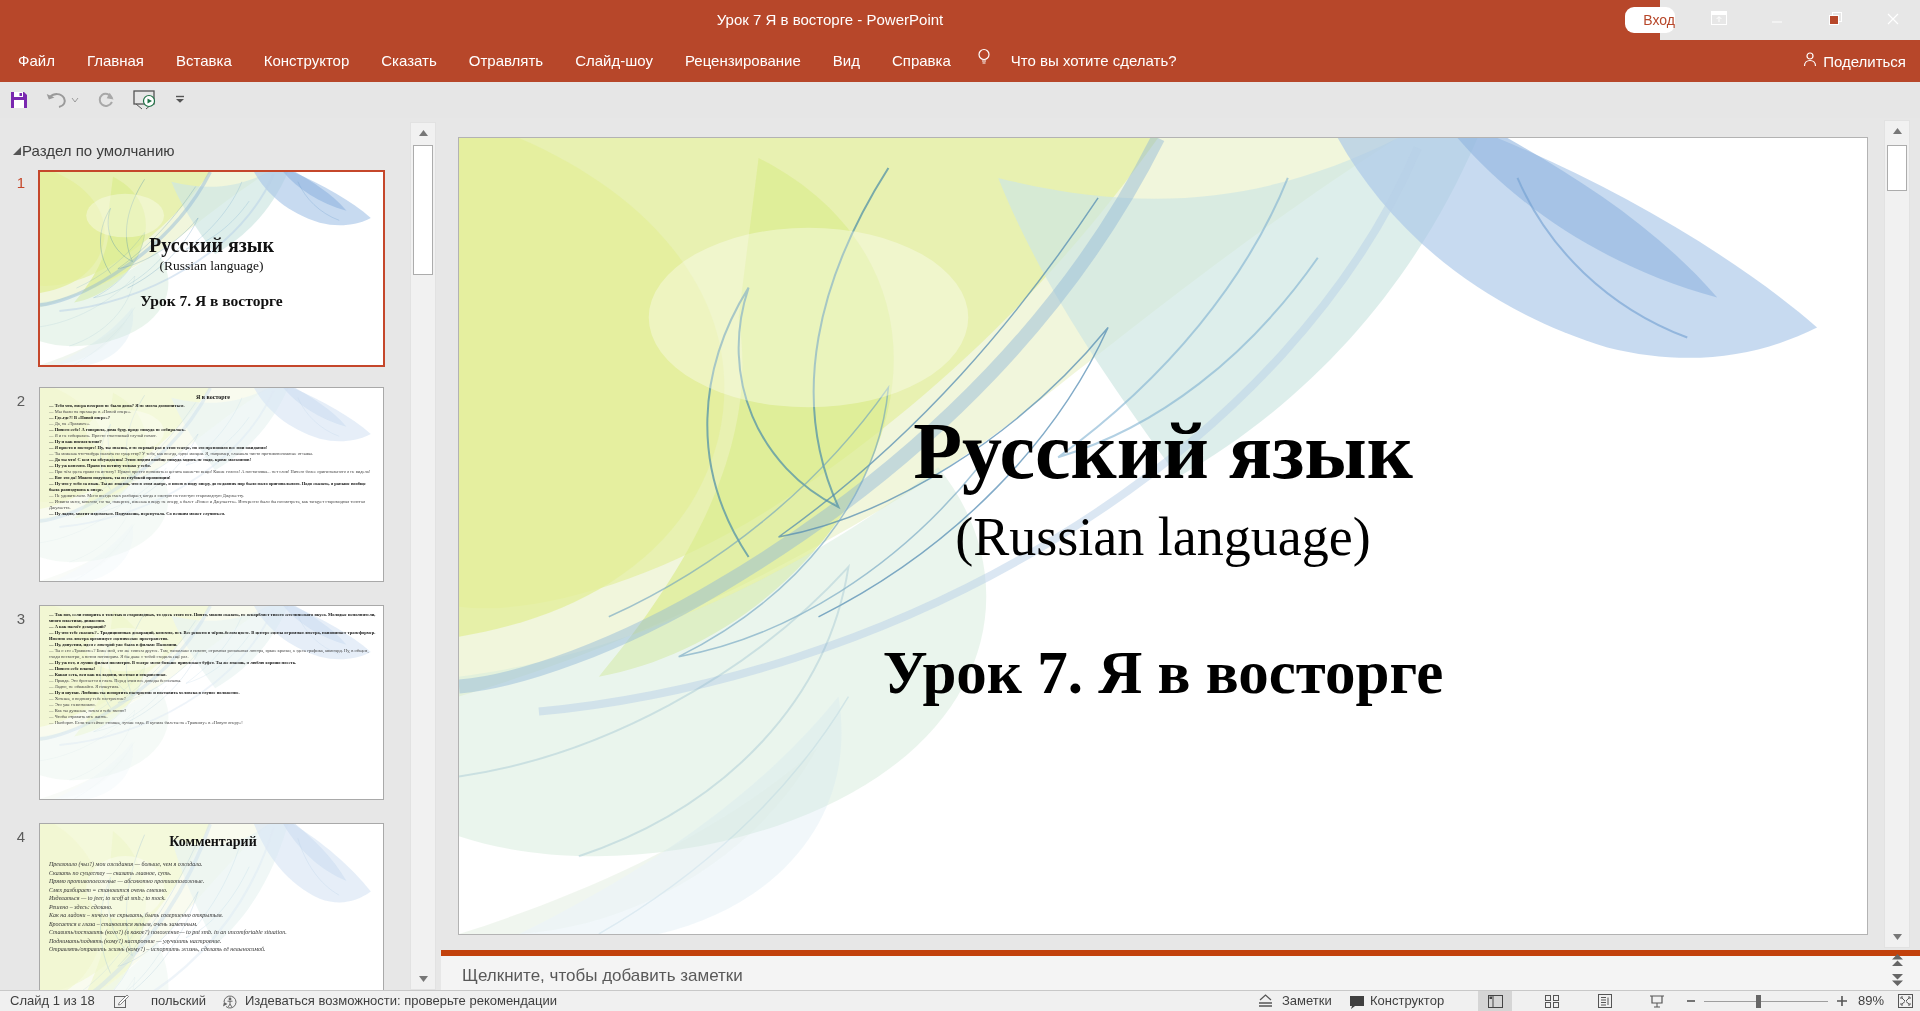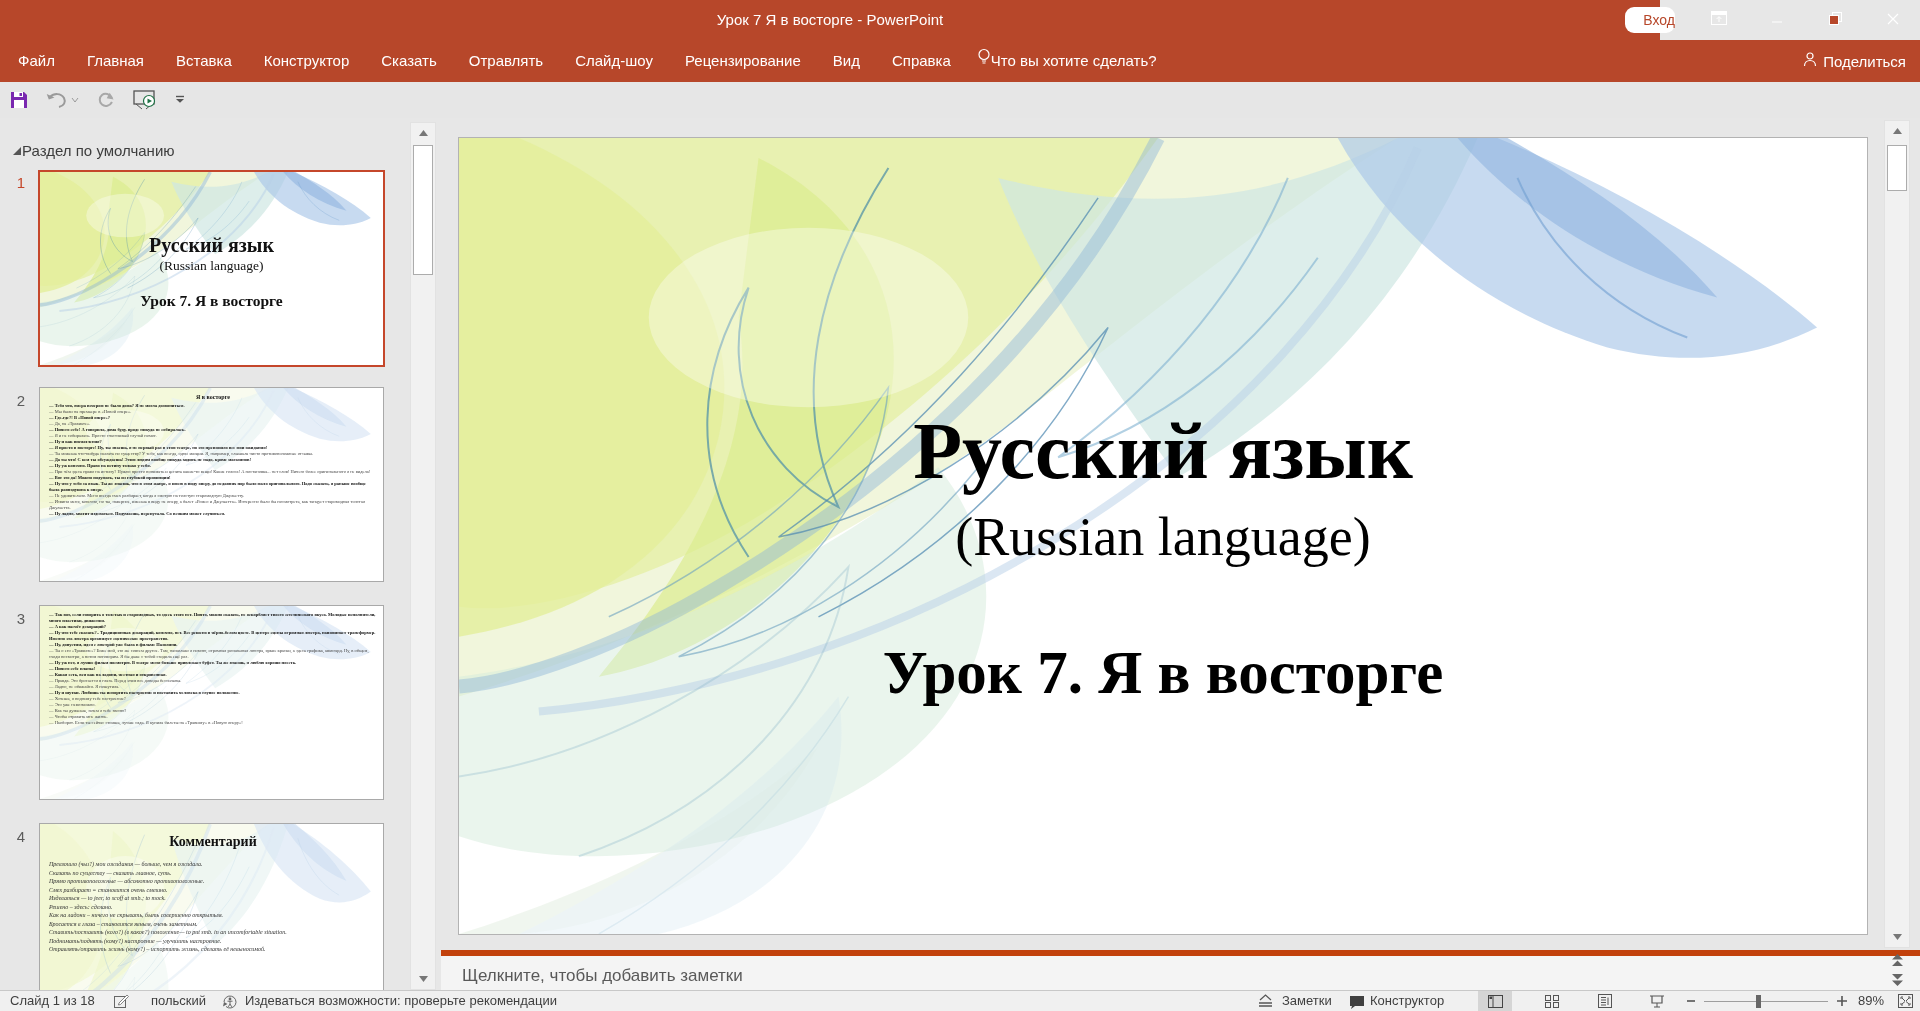--- a/index.html
+++ b/index.html
@@ -12,21 +12,21 @@
   .titlebar { position:absolute; left:0; top:0; width:1660px; height:40px; background:#B7472A; }
   .tb-title { position:absolute; left:0; right:0; top:0; height:40px; line-height:40px;
               text-align:center; color:#fff; font-size:15px; }
   .signin { position:absolute; left:1625px; top:7px; width:50px; height:26px; background:#fff;
             color:#B7472A; font-size:14px; text-align:right; line-height:26px; cursor:default;border-radius:9px; }
   .winbtn { position:absolute; top:0; width:42px; height:40px; display:flex; align-items:center; justify-content:center; }
   
   .menubar { position:absolute; left:0; top:40px; width:1920px; height:42px; background:#B7472A;
              display:flex; align-items:flex-end; color:#ffffff; font-size:15px; }
   .mtab { padding:0 16px; line-height:42px; white-space:nowrap; }
-  .tellme { display:flex; align-items:center; gap:0; padding:0 10px; line-height:42px; }
+  .tellme { display:flex; align-items:center; gap:20px; padding:0 10px; line-height:42px; }
   .share { position:absolute; right:14px; top:0; height:42px; display:flex; align-items:center; gap:6px; }
   
   .qat { position:absolute; left:0; top:82px; width:1920px; height:36px; background:#E6E6E6;
          display:flex; align-items:center; gap:18px; padding-left:10px; }
   .qat svg { display:block; }
   
   .panel { position:absolute; left:0; top:118px; width:441px; height:872px; background:#E7E7E7; overflow:hidden; }
   .section-hdr { position:absolute; left:12px; top:24px; display:flex; align-items:center; 
                  font-size:15px; color:#3d3d3d; }
   .thumb { position:absolute; left:40px; width:343px; height:193px; background:#fff; overflow:hidden; }

